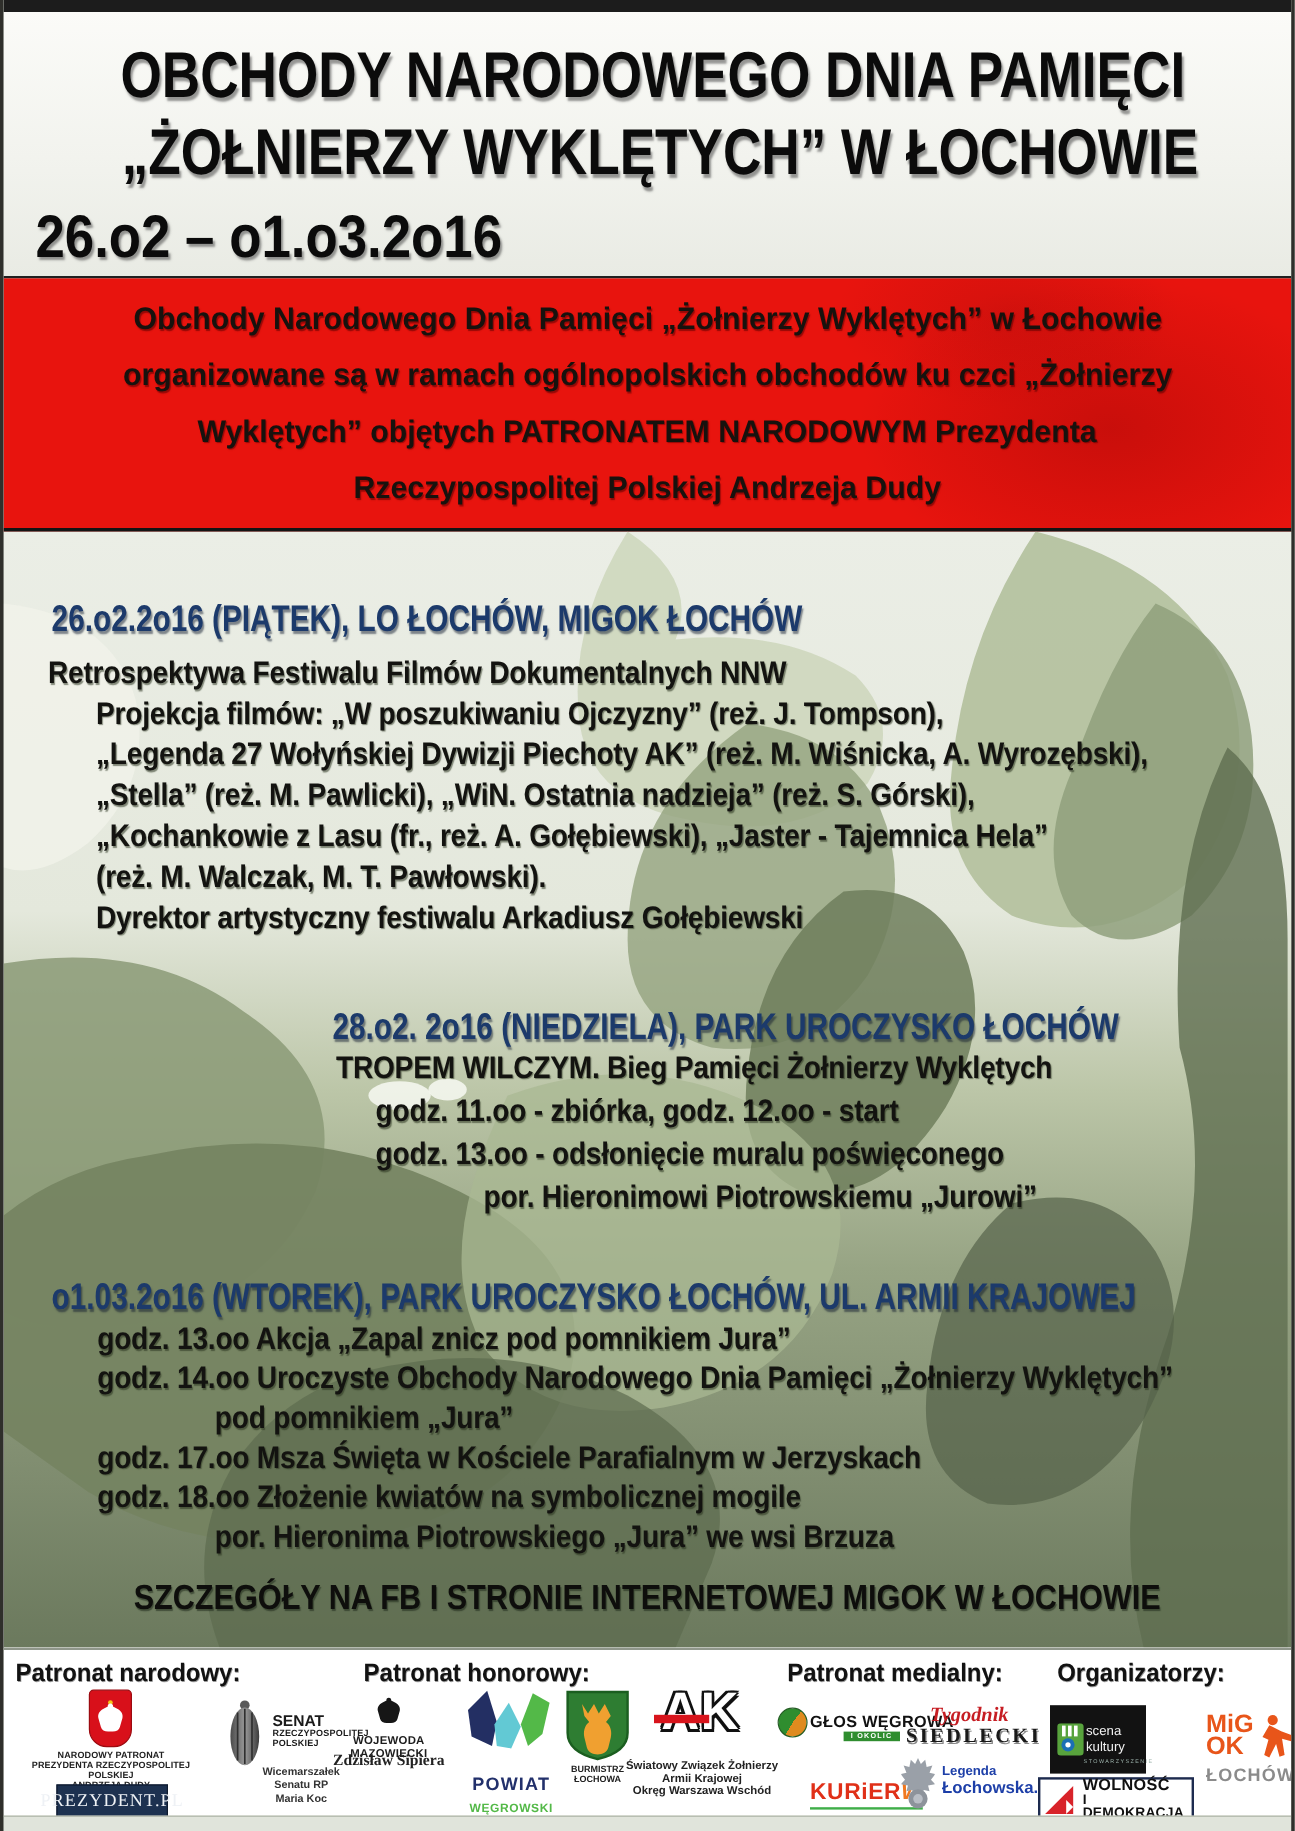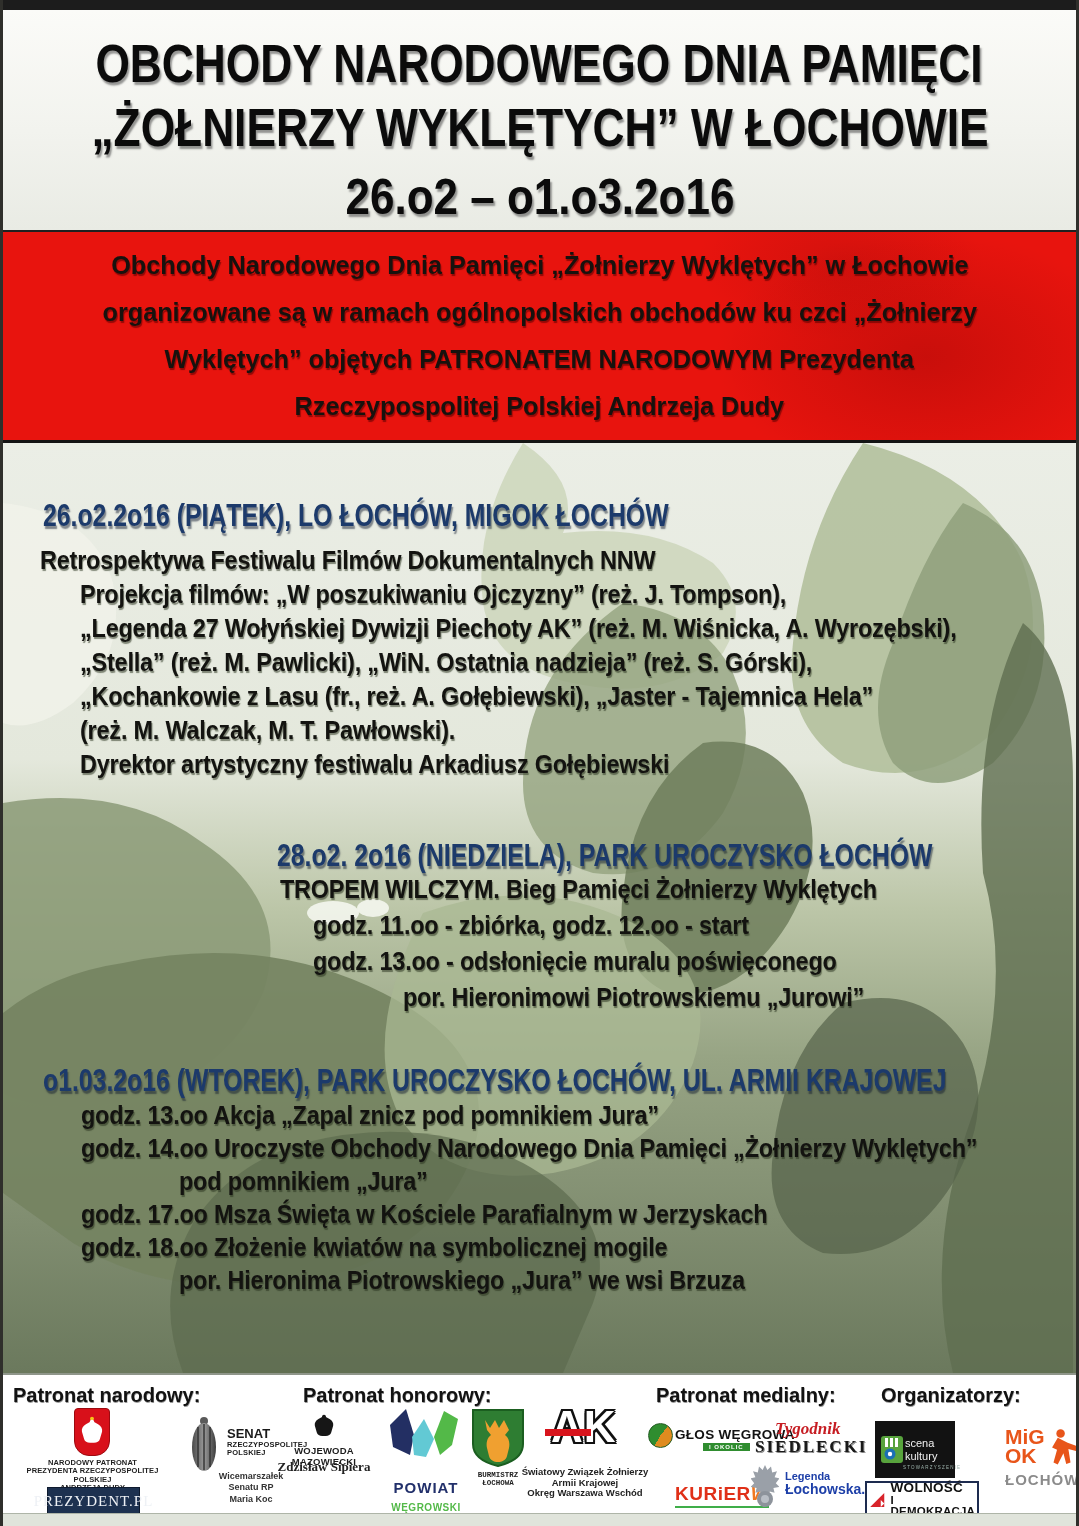--- a/index.html
+++ b/index.html
@@ -8,21 +8,21 @@
     background:#e9ece3;font-family:"Liberation Sans",sans-serif;
     border-left:3px solid #2f2f2b;border-right:3px solid #2f2f2b;box-sizing:border-box;
   }
   
   .top-bar{position:absolute;left:0;top:0;width:100%;height:10px;background:#1c1c1c;}
   .title-block{
     position:absolute;left:0;top:10px;width:100%;height:222px;
     background:linear-gradient(180deg,#fbfbf8 0%,#f2f3ee 55%,#e9ebe4 100%);
     border-bottom:2px solid #202020;box-sizing:border-box;
   }
-  .t-line{position:absolute;left:0;width:100%;display:flex;justify-content:center;white-space:nowrap;}
+  .t-line{position:absolute;left:0;width:100%;display:flex;white-space:nowrap;}
   .t-line span{
     display:inline-block;transform:scaleX(.82);transform-origin:50% 50%;
     font-weight:700;color:#0b0b0b;letter-spacing:0px;
     text-shadow:2px 3px 2px rgba(70,70,70,.55);
   }
   .t1{top:22px;}  .t1 span{font-size:54px;}
   .t2{top:86px;}  .t2 span{font-size:54px;}
   .t3{top:158px;} .t3 span{font-size:50px;transform:scaleX(.88);}
   
   .red-band{
@@ -80,21 +80,21 @@
   .senat-name{font-size:13px;line-height:1.05;color:#1a1a1a;font-weight:700;}
   .senat-name .small{font-size:7.5px;letter-spacing:.2px;display:block;}
   .senat-sub{font-size:9px;font-weight:700;color:#333;text-align:center;line-height:1.25;}
   
   .woj-title{font-size:9.5px;font-weight:700;color:#1c1c1c;text-align:center;letter-spacing:.2px;}
   .woj-person{font-family:"Liberation Serif",serif;font-size:13px;font-weight:700;color:#222;text-align:center;}
   
   .powiat-cap1{font-size:15px;color:#22306b;letter-spacing:1px;}
   .powiat-cap2{font-size:10px;color:#53b948;letter-spacing:.5px;}
   
-  .burm-cap{font-size:7.5px;font-family:Liberation Mono, monospace;}
+  .burm-cap{font-size:7.5px;}
   
   .ak-letters{
     font-weight:700;font-size:44px;line-height:44px;color:#fff;letter-spacing:1px;font-family:"Liberation Sans",sans-serif;
     text-shadow:2px 0 #111,-2px 0 #111,0 2px #111,0 -2px #111,2px 2px #111,-2px -2px #111,2px -2px #111,-2px 2px #111;
   }
   .ak-redbar{position:absolute;left:-6px;top:24px;width:46px;height:7px;background:#d8141c;}
   .ak-cap{font-size:9.5px;}
   
   .globe{width:23px;height:23px;border-radius:50%;background:conic-gradient(from 210deg,#2f8d2f 0 52%,#df8b1f 0 100%);border:1px solid #245c24;}
   .glos-name{font-size:13.5px;font-weight:700;color:#111;letter-spacing:.3px;white-space:nowrap;}
@@ -107,21 +107,21 @@
   .kurier .w{color:#f07820;font-style:italic;}
   
   .gaz-name1{font-size:11px;font-weight:700;color:#1d3fa8;line-height:1;}
   .gaz-name2{font-size:14px;font-weight:700;color:#1d3fa8;line-height:1.1;}
   .gaz-name2 .suffix{font-size:7px;color:#3fae49;}
   
   .scena-box{width:80px;height:57px;background:#121212;display:flex;align-items:center;padding:4px 6px;box-sizing:border-box;gap:0;}
   .scena-text{color:#f2f2f2;font-size:11px;line-height:1.15;font-weight:400;}
   .scena-sub{position:absolute;left:28px;top:44px;font-size:4.5px;color:#9fb5ae;letter-spacing:1.2px;}
   
-  .wid-box{width:114px;height:37px;background:#fff;border:2px solid #1d2b4f;display:flex;align-items:center;box-sizing:border-box;padding:2px;}
+  .wid-box{width:130px;height:37px;background:#fff;border:2px solid #1d2b4f;display:flex;align-items:center;box-sizing:border-box;padding:2px;}
   .wid-text{font-weight:700;color:#101010;line-height:1;margin-left:4px;}
   .wid-l1{font-size:13.5px;letter-spacing:.3px;}
   .wid-l2{font-size:11.5px;letter-spacing:.2px;}
   
   .migok-letters{font-weight:700;font-size:21px;line-height:19px;color:#e8551a;letter-spacing:0;}
   .migok-city{font-size:15px;font-weight:700;color:#8b8b8b;letter-spacing:1px;}
 </style>
 </head>
 <body>
 
@@ -194,20 +194,23 @@
   <div class="sched" style="left:400px;top:982px;">por. Hieronimowi Piotrowskiemu „Jurowi”</div>
 
   <div class="sec-head" style="left:40px;top:1063px;">o1.03.2o16 (WTOREK), PARK UROCZYSKO ŁOCHÓW, UL. ARMII KRAJOWEJ</div>
   <div class="sched" style="left:78px;top:1100px;">godz. 13.oo Akcja „Zapal znicz pod pomnikiem Jura”</div>
   <div class="sched" style="left:78px;top:1133px;">godz. 14.oo  Uroczyste Obchody Narodowego Dnia Pamięci „Żołnierzy Wyklętych”</div>
   <div class="sched" style="left:176px;top:1166px;">pod pomnikiem „Jura”</div>
   <div class="sched" style="left:78px;top:1199px;">godz. 17.oo Msza Święta w Kościele Parafialnym w Jerzyskach</div>
   <div class="sched" style="left:78px;top:1232px;">godz. 18.oo Złożenie kwiatów na symbolicznej mogile</div>
   <div class="sched" style="left:176px;top:1265px;">por. Hieronima Piotrowskiego „Jura” we wsi Brzuza</div>
 
+  <div class="details-note">
+    <span>SZCZEGÓŁY NA FB I STRONIE INTERNETOWEJ MIGOK W ŁOCHOWIE</span>
+  </div>
 
   <footer class="footer">
     <div class="f-label" style="left:10px;">Patronat narodowy:</div>
     <div class="f-label" style="left:300px;">Patronat honorowy:</div>
     <div class="f-label" style="left:653px;">Patronat medialny:</div>
     <div class="f-label" style="left:878px;">Organizatorzy:</div>
 
     <div class="logo" style="left:71px;top:33px;">
       <div class="shield">
         <svg width="28" height="36" viewBox="0 0 34 40">

